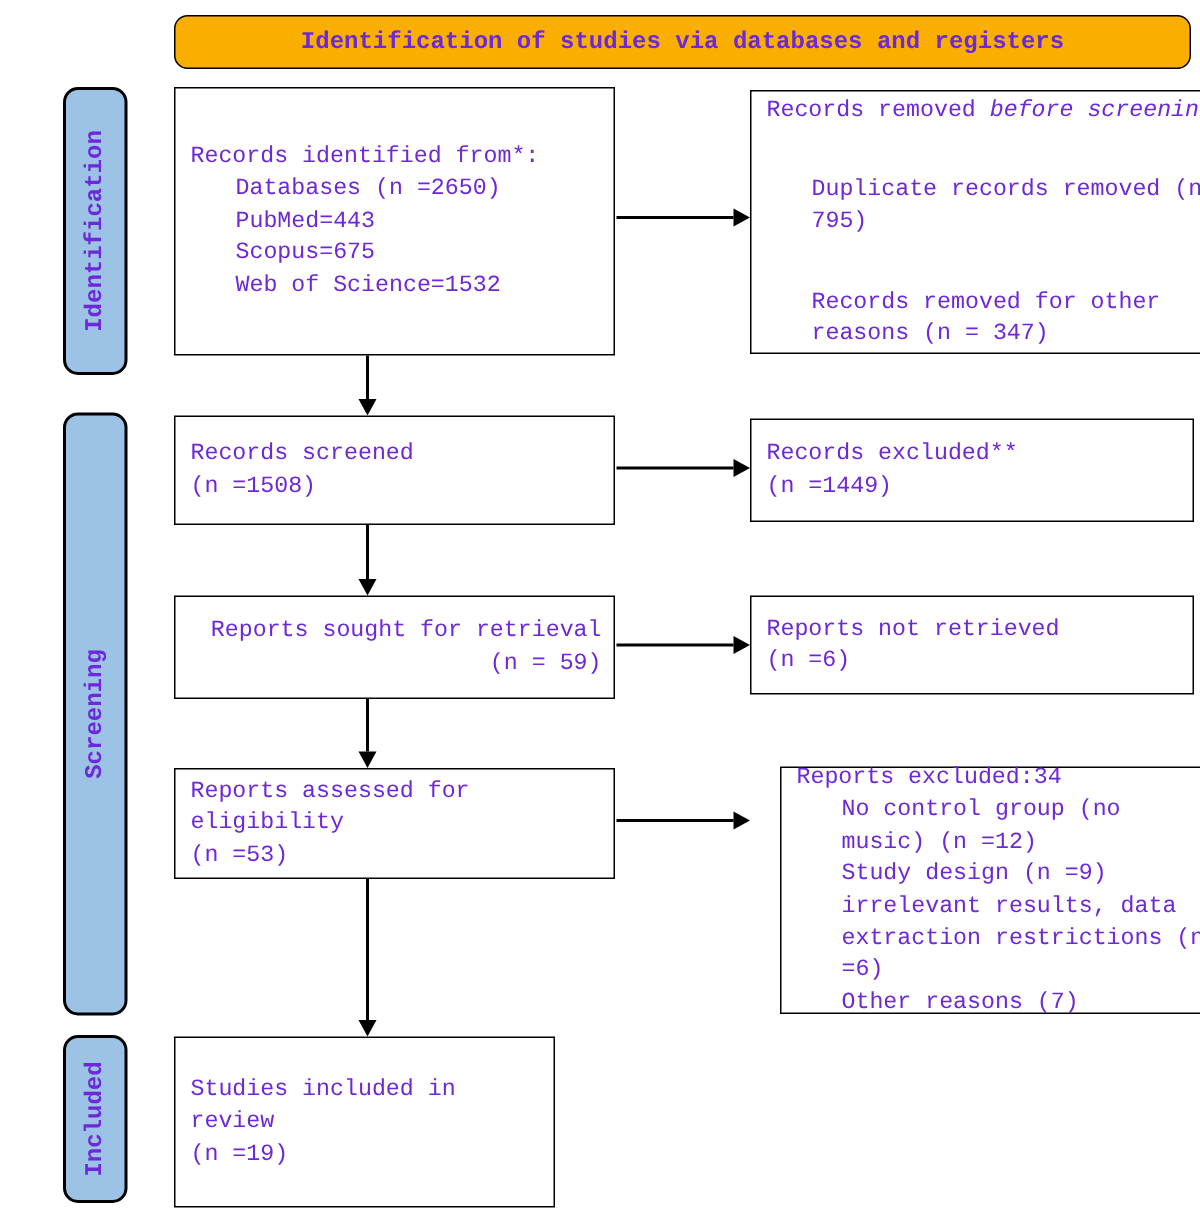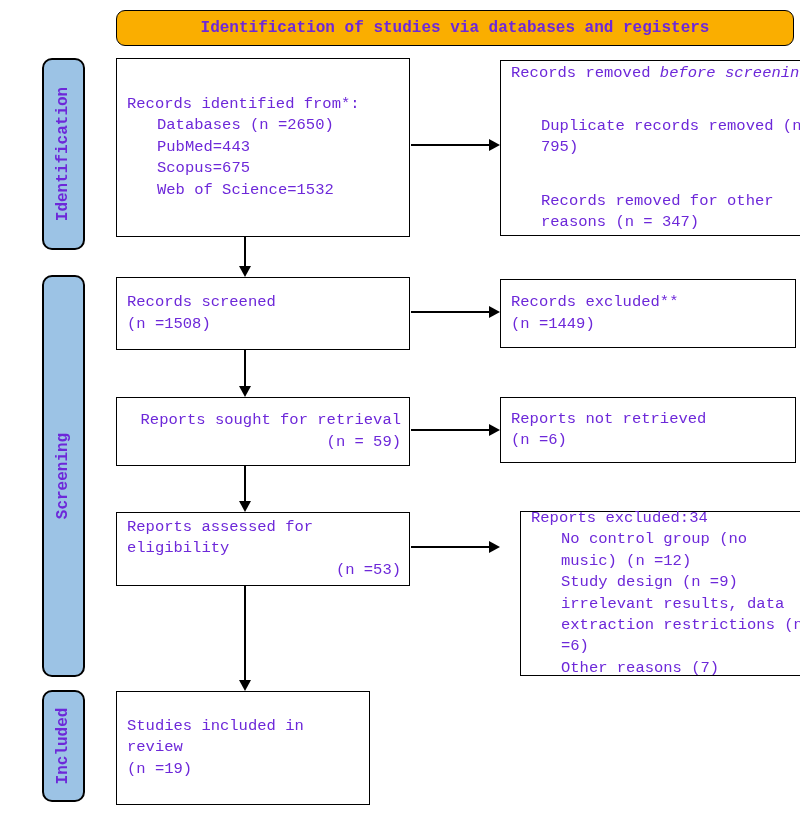--- a/index.html
+++ b/index.html
@@ -70,21 +70,21 @@
   <div class="box" style="left:88px; top:277px; width:294px; height:73px;">
     <div>Records screened</div>
     <div>(n =1508)</div>
   </div>
 
   <div class="box" style="left:88px; top:397px; width:294px; height:69px;align-items:flex-end;">
     <div>Reports sought for retrieval</div>
     <div>(n = 59)</div>
   </div>
 
-  <div class="box" style="left:88px; top:512px; width:294px; height:74px;align-items:flex-end;">
+  <div class="box" style="left:88px; top:512px; width:294px; height:74px;">
     <div>Reports assessed for eligibility</div>
     <div>(n =53)</div>
   </div>
 
   <div class="box" style="left:88px; top:691px; width:254px; height:114px;">
     <div>Studies included in review</div>
     <div>(n =19)</div>
   </div>
 
   <div class="box" style="left:472px; top:60px; width:355px; height:176px;gap:32px;">

